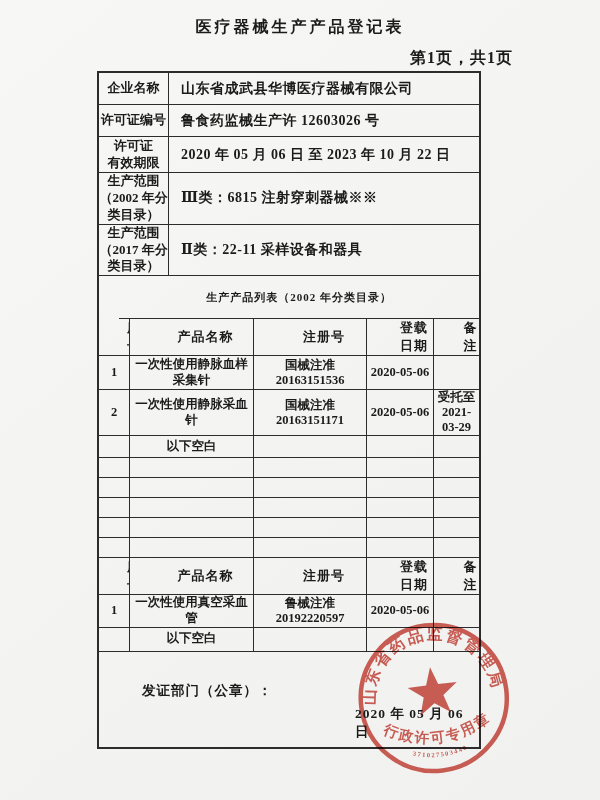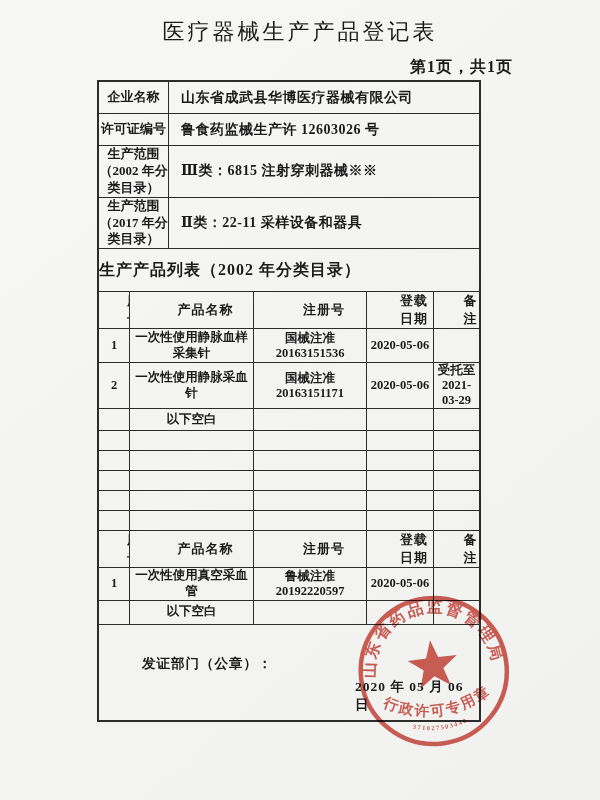--- a/index.html
+++ b/index.html
@@ -10,21 +10,21 @@
     color:#1b1b1b;
     overflow:hidden;
   }
   .sheet {
     position:relative; width:600px; height:800px;
     background:linear-gradient(140deg,#f7f8f6 0%,#f3f4f2 55%,#f1f2f0 100%);
     overflow:hidden;
   }
   .title {
     padding-top:17px; text-align:center;
-    font-size:22px; font-weight:normal; letter-spacing:3px;
+    font-size:16px; font-weight:bold; letter-spacing:3px;
   }
   .pageinfo {
     width:416px; margin:10px 0 2px 97px;
     text-align:right; font-size:16px; font-weight:bold; letter-spacing:1px;
   }
   .formbox {
     margin-left:97px; width:384px;
     border:2px solid #2c2c2c; box-sizing:border-box;
     position:relative;
   }
@@ -36,23 +36,24 @@
     font-weight:bold; overflow:hidden;
   }
   td:last-child, th:last-child { border-right:none; }
   col.c-label { width:70px; }
   tr.r32 { height:32px; } tr.r36 { height:36px; }
   tr.r44 { height:44px; } tr.r43 { height:43px; }
   .lbl { text-align:center; font-size:13px; line-height:1.3; }
   .lbl div { white-space:nowrap; }
   .val { font-size:14px; padding-left:12px; letter-spacing:0.5px; }
   .section {
-    height:42px; line-height:42px; text-align:left;
-    font-size:16px; font-weight:bold; letter-spacing:1px;
+    height:42px; line-height:42px; text-align:center;
+    font-size:11px; font-weight:bold; letter-spacing:1px;
     border-bottom:1.5px solid #2c2c2c;
+    margin-left:20px;
   }
   col.c-no { width:31px; } col.c-name { width:124px; }
   col.c-reg { width:113px; } col.c-date { width:67px; }
   th { font-size:13px; height:26px; text-align:center; letter-spacing:1px;padding-left:28px; }
   tr.h34 { height:34px; } tr.h30 { height:30px; }
   tr.h22 { height:22px; } tr.h20 { height:20px; } tr.h24 { height:24px; }
   .cell-no, .cell-date { text-align:center; font-size:12.5px; }
   .cell-name { text-align:center; font-size:12.5px; line-height:1.25; padding:0 2px; }
   .cell-reg, .cell-note { text-align:center; font-size:12.5px; line-height:1.2; }
   .footer { position:relative; height:95px; }
@@ -91,20 +92,27 @@
           <col>
         </colgroup>
       <tbody>
           <tr class="r32">
         <td class="lbl">企业名称</td>
         <td class="val">山东省成武县华博医疗器械有限公司</td>
       </tr>
       <tr class="r32">
         <td class="lbl">许可证编号</td>
         <td class="val">鲁食药监械生产许 12603026 号</td>
+      </tr>
+      <tr class="r36">
+        <td class="lbl">
+          <div>许可证</div>
+          <div>有效期限</div>
+        </td>
+        <td class="val">2020 年 05 月 06 日  至 2023 年 10 月 22 日</td>
       </tr>
       <tr class="r44">
         <td class="lbl">
           <div>生产范围</div>
           <div>（2002 年分</div>
           <div>类目录）</div>
         </td>
         <td class="val">Ⅲ类：6815 注射穿刺器械※※</td>
       </tr>
       <tr class="r43">

